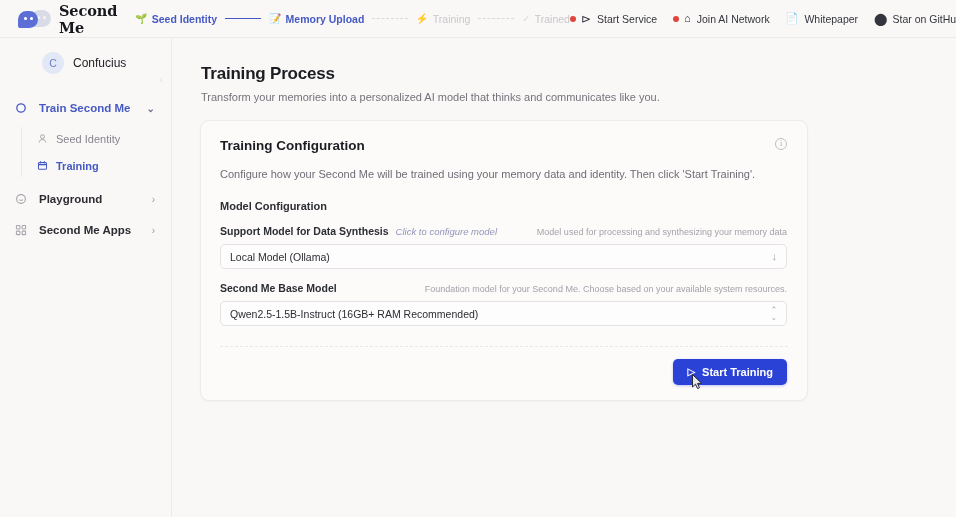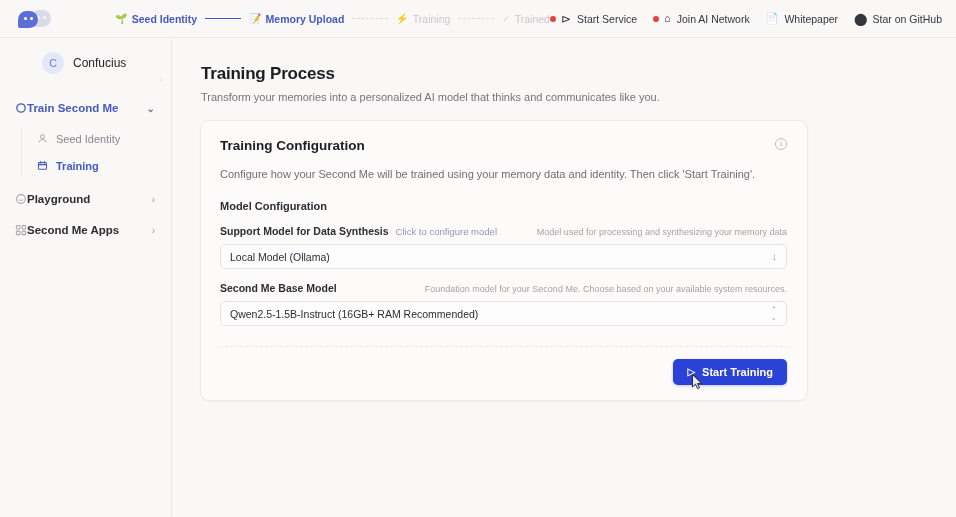--- a/index.html
+++ b/index.html
@@ -57,21 +57,21 @@
     color: #6b7fd0; font-size: 10.5px; display: flex; align-items: center; justify-content: center;
     flex: none;
   }
   .profile-name { font-size: 12px; color: #222429; }
   .collapse-chev {
     position: absolute; right: 8px; top: 35px; color: #e6e2e0; font-size: 11px;
     user-select: none;
   }
   .nav { margin-top: 21px; }
   .nav-row {
-    display: flex; align-items: center; height: 26px; padding-left: 14px; gap: 0;
+    display: flex; align-items: center; height: 26px; padding-left: 14px; gap: 12px;
     font-size: 11.5px; position: relative; cursor: pointer; justify-content: space-between;
   }
   .nav-row.primary { color: #4559c4; font-weight: bold; }
   .nav-icon { width: 13px; display: flex; align-items: center; justify-content: center; flex: none; }
   .nav-chev { margin-left: auto; margin-right: 16px; color: #9b9ba2; font-size: 10px; }
   .nav-row.primary .nav-chev { color: #6b7189; }
   .subnav { position: relative; margin: 4px 0 2px 0; }
   .subnav:before {
     content: ""; position: absolute; left: 21px; top: 2px; bottom: 2px; width: 1px; background: #eae7ea;
   }
@@ -110,21 +110,21 @@
     margin-left: auto; width: 12px; height: 12px; border-radius: 50%;
     border: 1px solid #bfbec4; color: #a9a8b0; font-size: 8px; line-height: 10px;
     text-align: center; cursor: pointer; flex: none; font-family: "Liberation Serif", serif;
   }
   .card-desc { padding: 15px 20px 0 19px; font-size: 11px; color: #6e6d76; }
   .section-title { padding: 20px 20px 0 19px; font-size: 11px; font-weight: bold; color: #2c2e35; }
 
   .field { padding: 13px 20px 0 19px; }
   .field-labels { display: flex; align-items: baseline; }
   .field-label { font-size: 10.5px; font-weight: bold; color: #2c2e35; }
-  .field-link { margin-left: 7px; font-size: 9.5px; color: #8f95bb; cursor: pointer; }
+  .field-link { margin-left: 7px; font-size: 9.5px; color: #8f95bb; cursor: pointer; font-style: italic; }
   .field-hint { margin-left: auto; font-size: 9px; color: #a3a2aa; }
   .select {
     margin-top: 7px; height: 25px; border: 1px solid #e4e2e4; border-radius: 5px;
     background: #fefdfd; display: flex; align-items: center; padding: 0 9px;
     font-size: 10.5px; color: #2b2d33; cursor: pointer;
   }
   .select .caret { margin-left: auto; color: #a5a4ac; font-size: 11px; line-height: 1; }
   .select .caret-ud { margin-left: auto; color: #a5a4ac; font-size: 7.5px; line-height: 8px; text-align: center; }
 
   .card-divider { margin: 20px 19px 0 19px; border-top: 1px dashed #eae7e7; }
@@ -153,20 +153,21 @@
       <div class="brand-logo">
         <div class="bub bub-back">
             <div class="eye eye-b" style="left:6px"></div>
             <div class="eye eye-b" style="left:12px"></div>
           </div>
         <div class="bub bub-front">
             <div class="eye" style="left:6px"></div>
             <div class="eye" style="left:12px"></div>
           </div>
       </div>
+      <div class="brand-name">Second Me</div>
     </div>
 
     <div class="steps">
       <div class="step step-done">
         <span class="step-ico">🌱</span>
         <span class="lbl">Seed Identity</span>
       </div>
       <div class="connector-solid"></div>
       <div class="step step-done">
         <span class="step-ico">📝</span>

